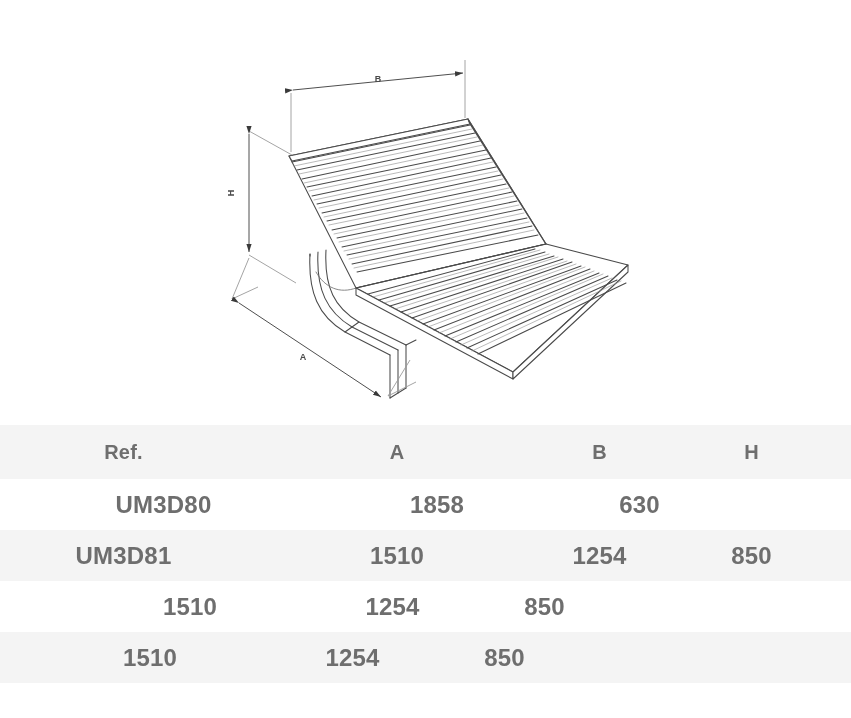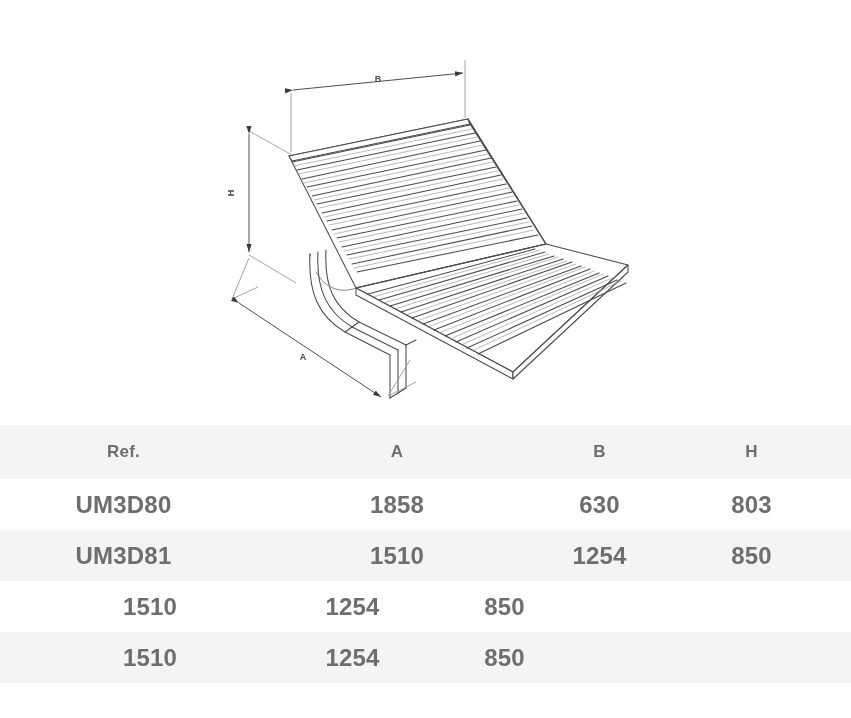--- a/index.html
+++ b/index.html
@@ -50,32 +50,32 @@
     width: 851px;
     box-sizing: border-box;
   }
   .srow.header {
     height: 54px;
     background: #f4f4f4;
   }
   .srow.body {
     height: 51px;
   }
-  .srow.odd  { background: #ffffff; }
+  .srow.odd  { background: #ffffff; padding-left: 40px; }
   .srow.even { background: #f4f4f4; }
 
   .cell {
     font-weight: bold;
     color: #6e6e6e;
     white-space: nowrap;
     text-align: center;
     box-sizing: border-box;
   }
   .srow.header .cell {
-    font-size: 17px;
+    font-size: 20px;
     letter-spacing: 0.2px;
   }
   .srow.body .cell {
     font-size: 24px;
     letter-spacing: 0.2px;
   }
   .c-ref { width: 247px; }
   .c-a   { width: 300px; }
   .c-b   { width: 105px; }
   .c-h   { width: 199px; }
@@ -232,21 +232,20 @@
       <div class="cell c-ref">Ref.</div>
       <div class="cell c-a">A</div>
       <div class="cell c-b">B</div>
       <div class="cell c-h">H</div>
     </div>
 
     <div class="srow body odd">
       <div class="cell c-ref">UM3D80</div>
       <div class="cell c-a">1858</div>
       <div class="cell c-b">630</div>
-      <div class="cell c-h">803</div>
     </div>
 
     <div class="srow body even">
       <div class="cell c-ref">UM3D81</div>
       <div class="cell c-a">1510</div>
       <div class="cell c-b">1254</div>
       <div class="cell c-h">850</div>
     </div>
 
     <div class="srow body odd">

